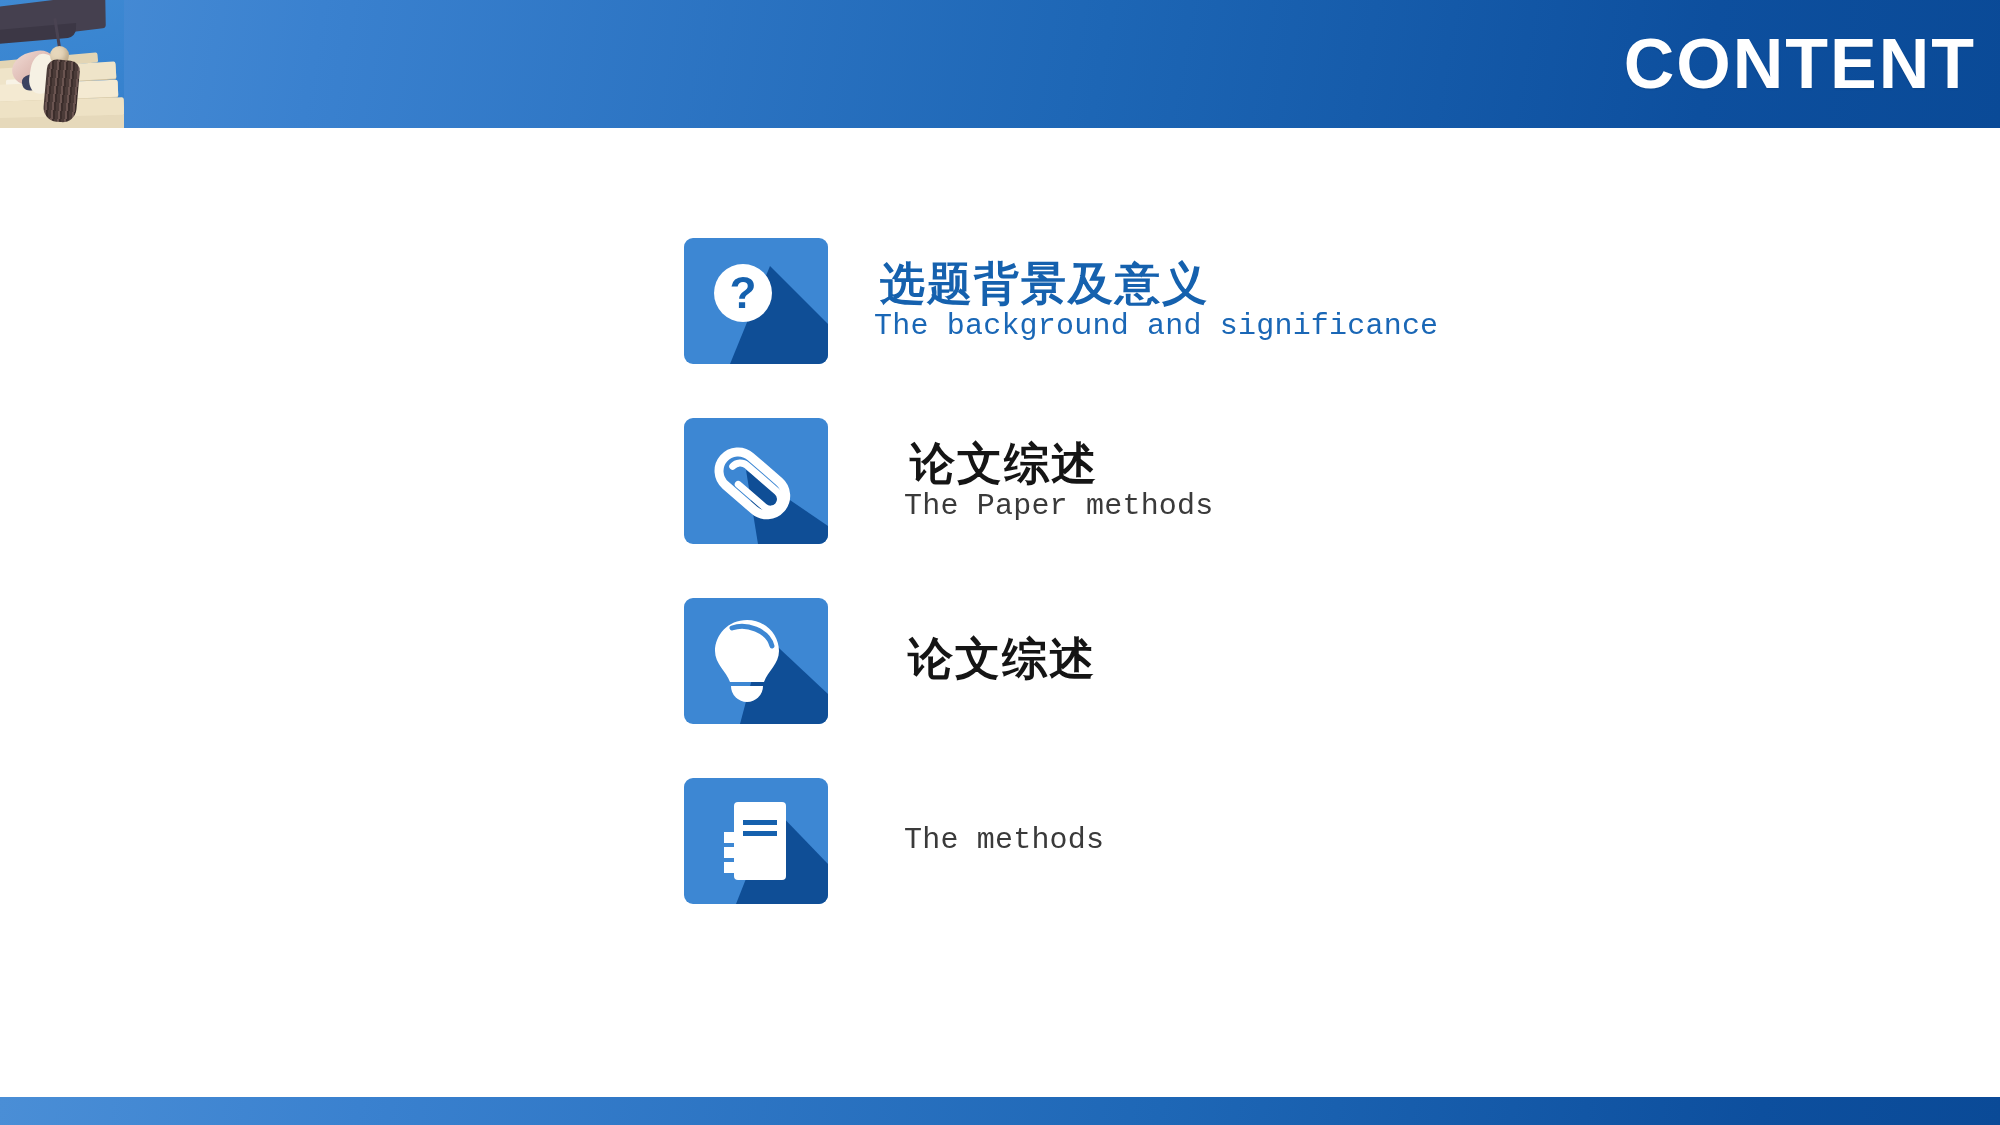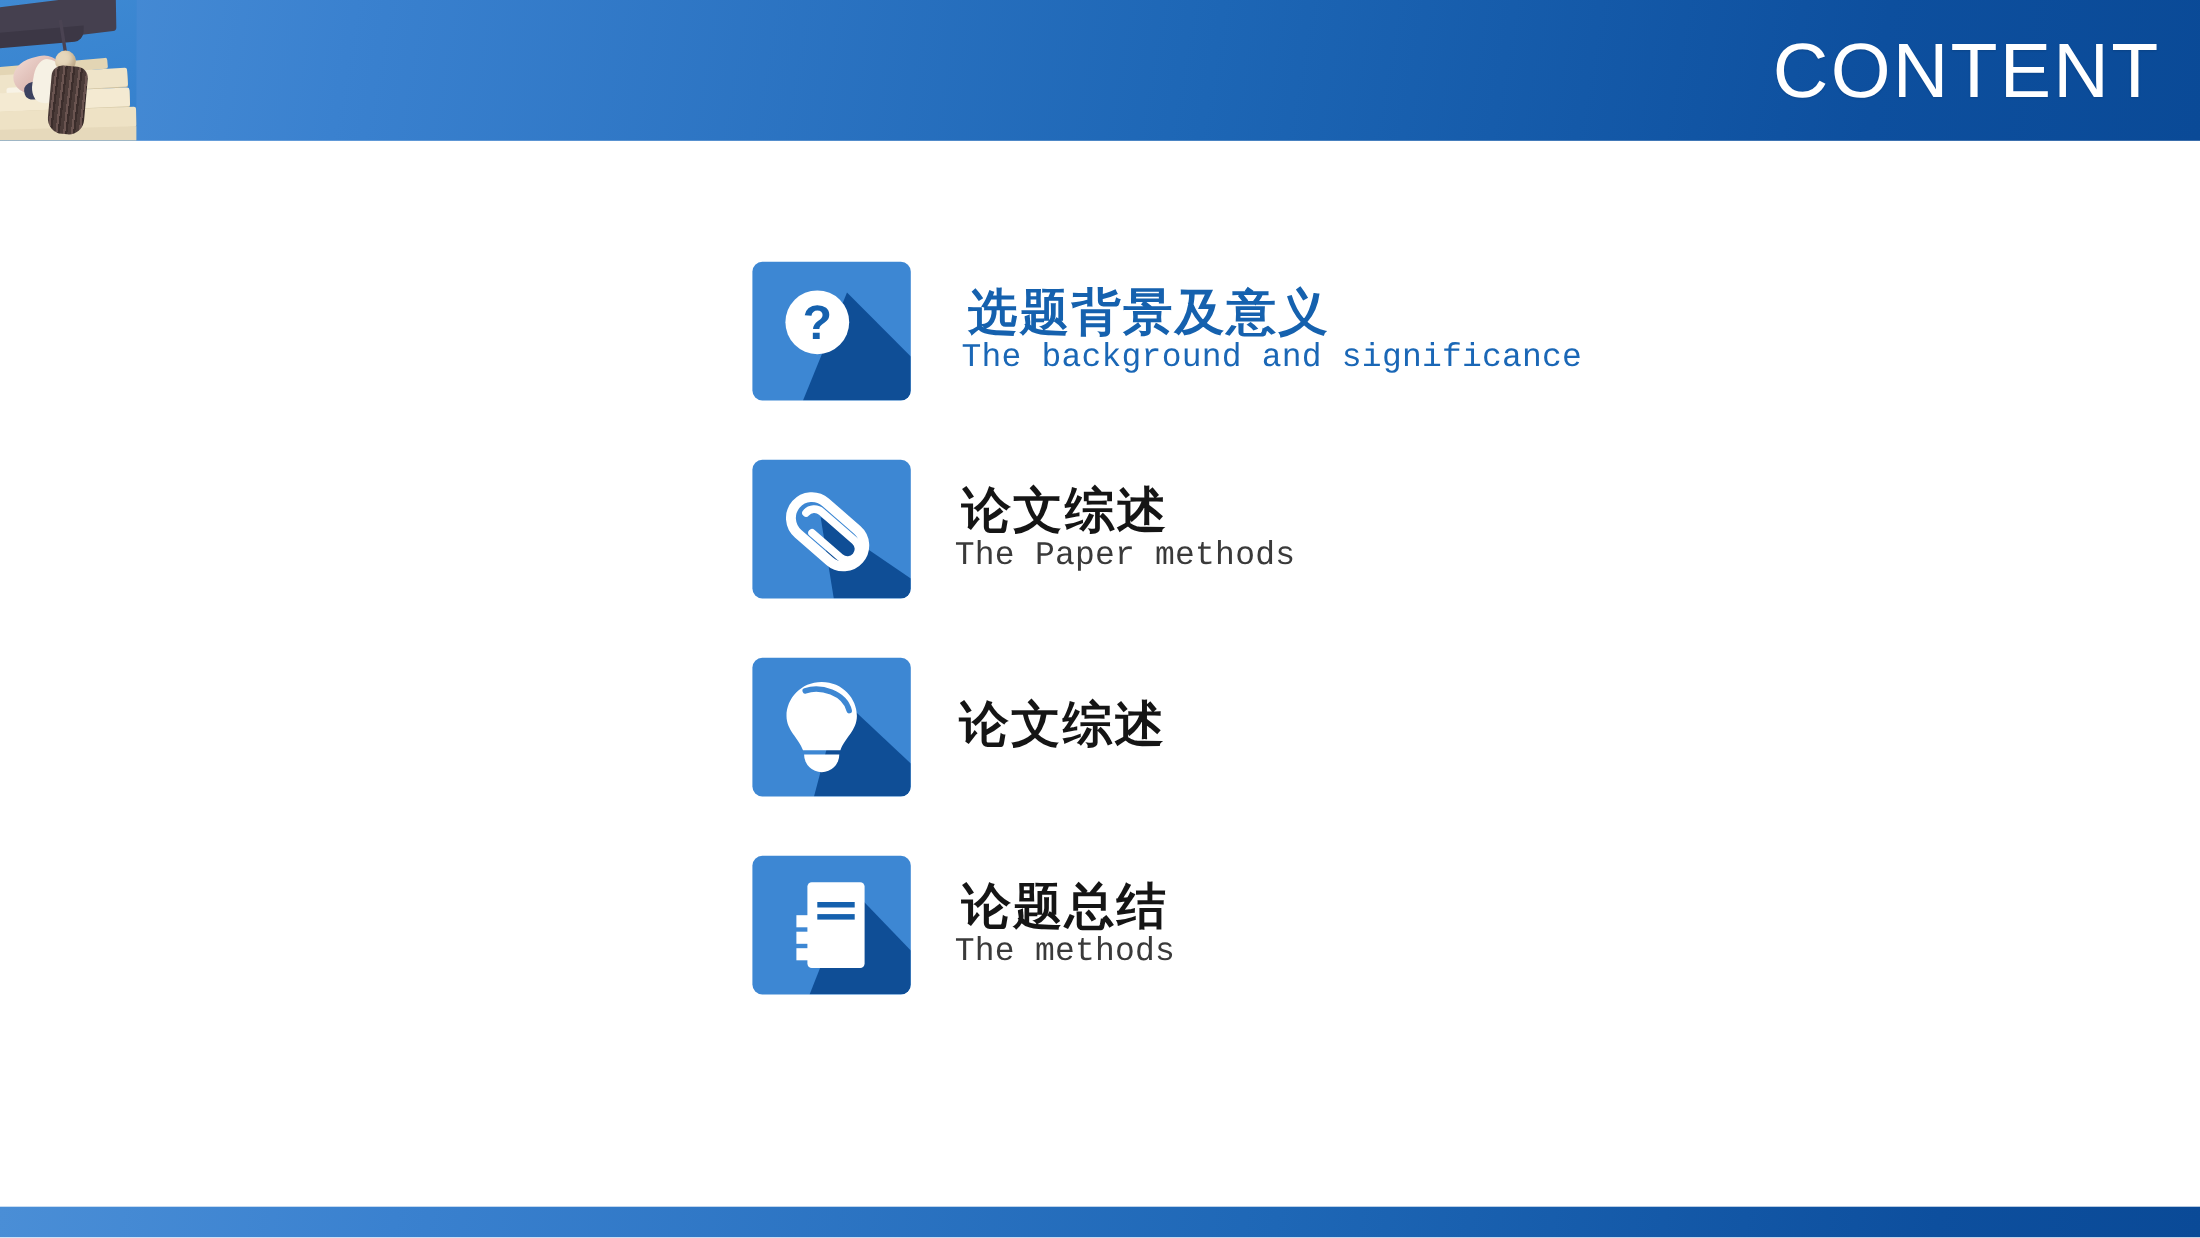--- a/index.html
+++ b/index.html
@@ -122,26 +122,26 @@
     left: 22px; top: 74px;
     width: 22px; height: 16px;
     background: #3c4260;
     border-radius: 40%;
     transform: rotate(-12deg);
   }
 
   
   .header-title {
     position: absolute;
-    right: 36px;
+    right: 24px;
     top: 50%;
     transform: translateY(-50%);
     color: #ffffff;
     font-size: 70px;
-    font-weight: normal;
+    font-weight: bold;
     letter-spacing: 2px;
     line-height: 1;
     white-space: nowrap;
     text-shadow: 0 1px 2px rgba(0,0,0,.12);
     margin-left: 24px;
   }
 
   
   .content-list {
     position: absolute;
@@ -169,21 +169,21 @@
   }
   
   .icon-shadow {
     position: absolute;
     left: 0; top: 0;
     width: 100%; height: 100%;
     pointer-events: none;
   }
 
   .item-text {
-    margin-left: 40px;
+    margin-left: 76px;
     line-height: 1.05;
   }
   .item-title {
     font-size: 45px;
     font-weight: bold;
     color: #151515;
     letter-spacing: 2px;
     margin: 0 0 4px 0;
     white-space: nowrap;
   }
@@ -290,21 +290,20 @@
           <path d="M90 30 L144 86 L144 126 L52 126 Z" fill="#0f4e96"></path>
           <rect x="50" y="24" width="52" height="78" rx="4" fill="#ffffff"></rect>
           <rect x="40" y="54" width="14" height="11" fill="#ffffff"></rect>
           <rect x="40" y="69" width="14" height="11" fill="#ffffff"></rect>
           <rect x="40" y="84" width="14" height="11" fill="#ffffff"></rect>
           <rect x="59" y="42" width="34" height="5" fill="#1561ae"></rect>
           <rect x="59" y="53" width="34" height="5" fill="#1561ae"></rect>
         </svg>
       </div>
       <div class="item-text">
-        <div class="item-title">论题总结</div>
         <div class="item-sub">The methods</div>
       </div>
     </div>
 
   </div>
 
   <div class="footer-bar"></div>
 
 </div>
 

